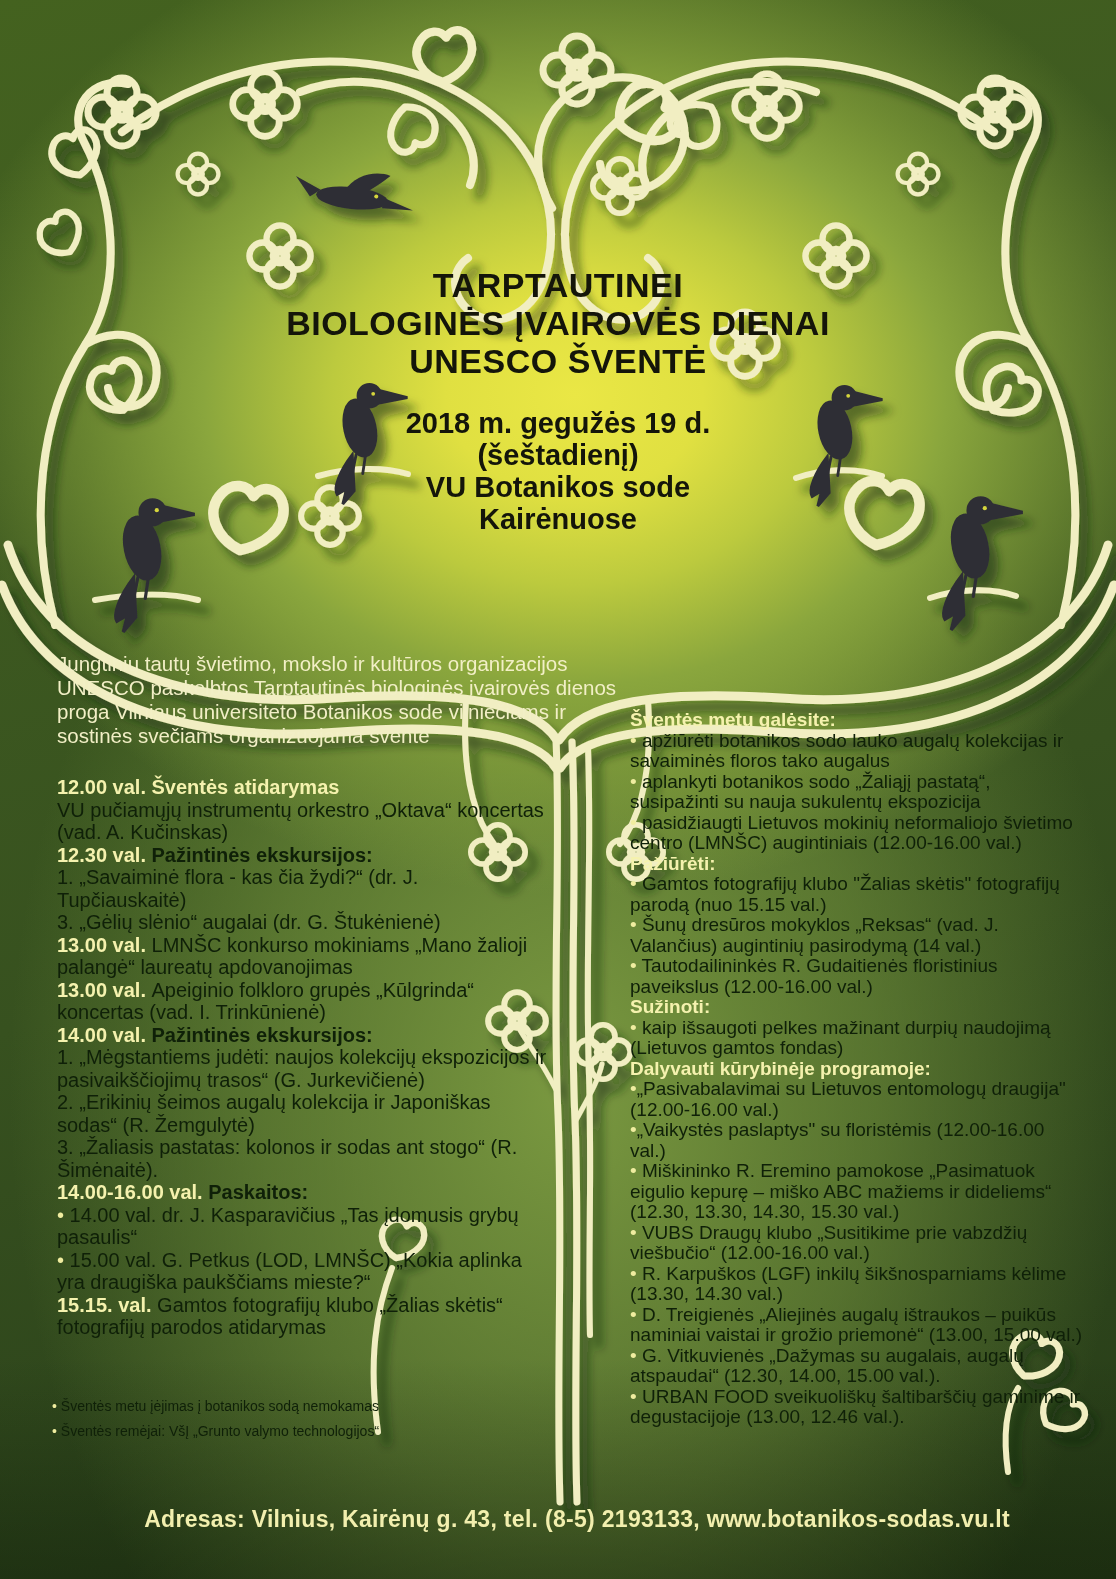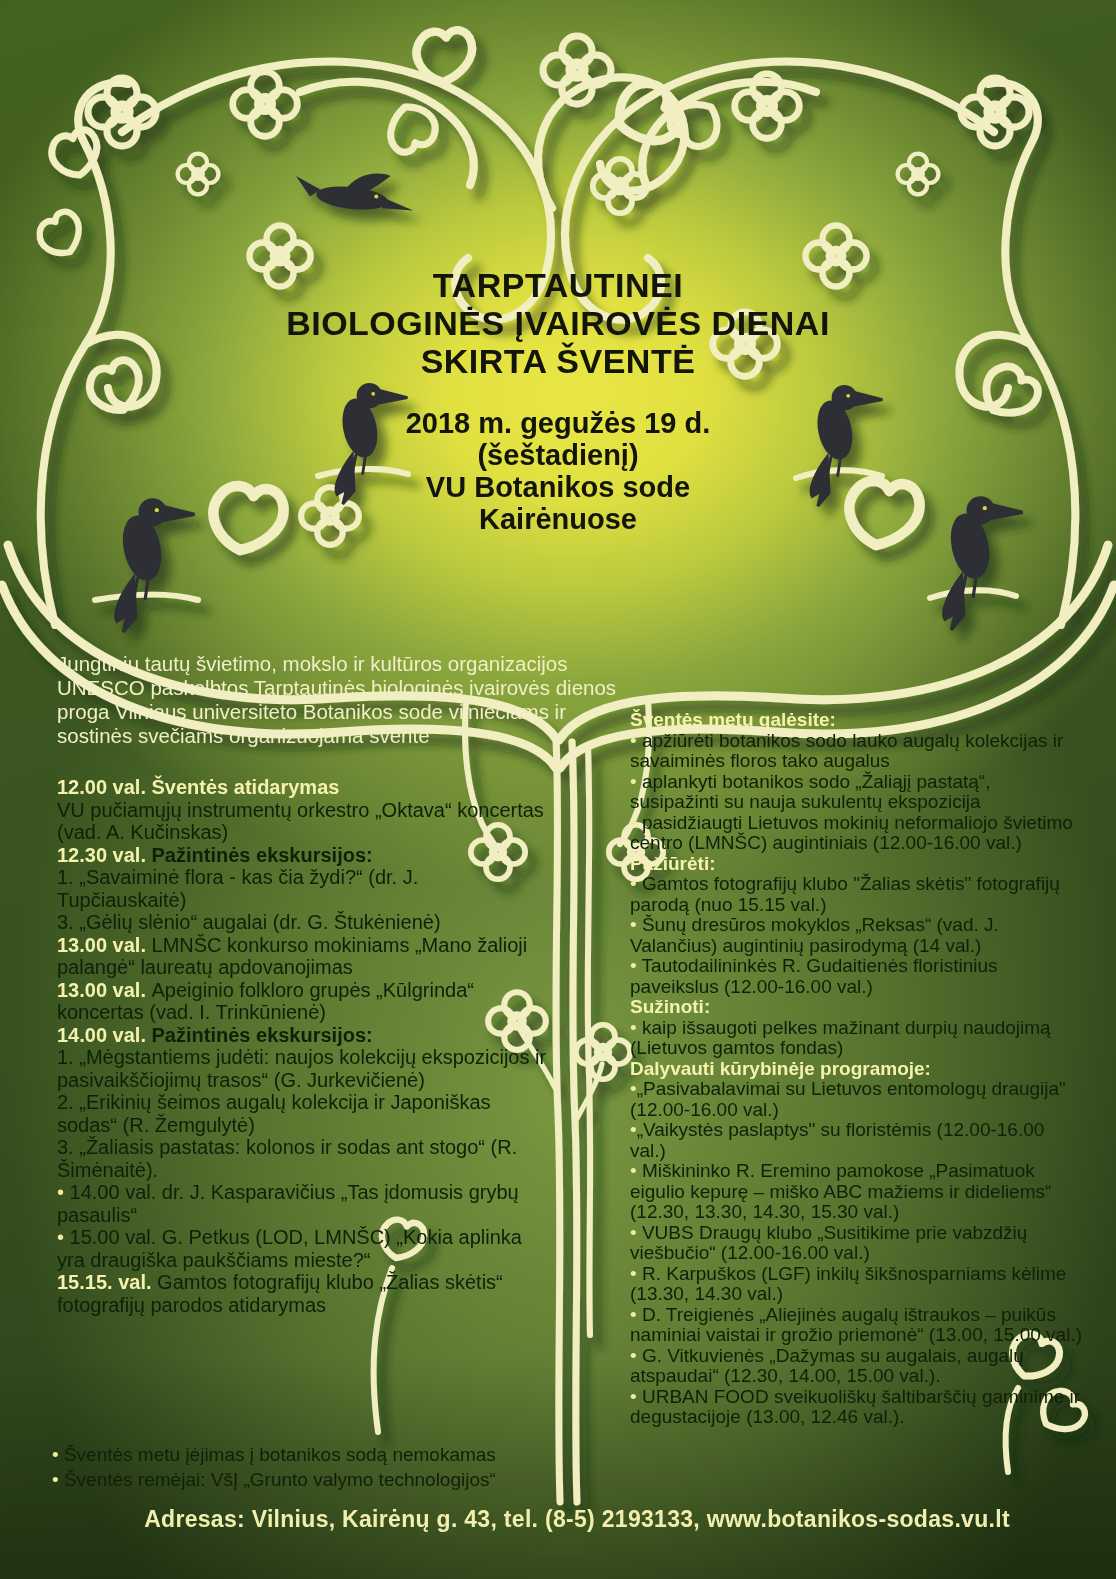--- a/index.html
+++ b/index.html
@@ -16,21 +16,21 @@
     background:linear-gradient(to bottom, rgba(0,0,0,0) 86%, rgba(10,22,5,0.38) 100%);
   }
   .deco{position:absolute;inset:0;z-index:1;}
   .txt{position:absolute;z-index:2;}
   .title{left:0;top:266px;width:100%;text-align:center;color:#14150a;}
   .title .main{font-size:34px;font-weight:700;line-height:38px;letter-spacing:.5px;}
   .title .date{font-size:29px;font-weight:700;line-height:32px;margin-top:27px;}
   .intro{left:57px;top:652px;width:560px;color:#f2efc6;font-size:20.5px;line-height:24px;}
   .prog-left{left:57px;top:776px;width:492px;font-size:20px;line-height:22.5px;color:#0f2008;}
   .prog-left p,.prog-right p,.notes p{margin:0;}
-  .notes{left:52px;top:1442px;width:540px;font-size:19px;line-height:25px;color:#0f2008;}
+  .notes{left:52px;top:1394px;width:540px;font-size:14px;line-height:25px;color:#0f2008;}
   .prog-right{left:630px;top:710px;width:452px;font-size:19px;line-height:20.5px;color:#0f2008;}
   .cb{color:#f5f2ae;font-weight:700;}
   .db{font-weight:700;color:#0f2008;}
   .dot{color:#f0eda0;}
   .footer{left:0;top:1506px;width:100%;text-align:center;color:#f2efae;font-weight:700;font-size:23px;letter-spacing:.3px;padding-left:19px;}
 </style>
 </head>
 <body>
 
 <div class="poster">
@@ -141,21 +141,21 @@
         <use href="#bird" transform="translate(358,466) scale(0.95)"></use>
         <use href="#bird" transform="translate(833,468) scale(0.95)"></use>
         <use href="#bird" transform="translate(968,588) scale(1.05)"></use>
       </g>
     </g>
   </svg>
 
   <div class="txt title">
     <div class="main">TARPTAUTINEI</div>
     <div class="main">BIOLOGINĖS ĮVAIROVĖS DIENAI</div>
-    <div class="main">SKIRTA ŠVENTĖ</div>
+    <div class="main">UNESCO ŠVENTĖ</div>
     <div class="date">
       <div>2018 m. gegužės 19 d.</div>
       <div>(šeštadienį)</div>
       <div>VU Botanikos sode</div>
       <div>Kairėnuose</div>
     </div>
   </div>
 
   <div class="txt intro">Jungtinių tautų švietimo, mokslo ir kultūros organizacijos UNESCO paskelbtos Tarptautinės biologinės įvairovės dienos proga Vilniaus universiteto Botanikos sode vilniečiams ir sostinės svečiams organizuojama šventė</div>
 
@@ -164,20 +164,21 @@
       <p><span>VU pučiamųjų instrumentų orkestro „Oktava“ koncertas (vad. A. Kučinskas)</span></p>
       <p><span class="cb">12.30 val. </span><span class="db">Pažintinės ekskursijos:</span></p>
       <p><span>1. „Savaiminė flora - kas čia žydi?“ (dr. J. Tupčiauskaitė)</span></p>
       <p><span>3. „Gėlių slėnio“ augalai (dr. G. Štukėnienė)</span></p>
       <p><span class="cb">13.00 val. </span><span>LMNŠC konkurso mokiniams „Mano žalioji palangė“ laureatų apdovanojimas</span></p>
       <p><span class="cb">13.00 val. </span><span>Apeiginio folkloro grupės „Kūlgrinda“ koncertas (vad. I. Trinkūnienė)</span></p>
       <p><span class="cb">14.00 val. </span><span class="db">Pažintinės ekskursijos:</span></p>
       <p><span>1. „Mėgstantiems judėti: naujos kolekcijų ekspozicijos ir pasivaikščiojimų trasos“ (G. Jurkevičienė)</span></p>
       <p><span>2. „Erikinių šeimos augalų kolekcija  ir Japoniškas sodas“ (R. Žemgulytė)</span></p>
       <p><span>3. „Žaliasis pastatas: kolonos ir sodas ant stogo“ (R. Šimėnaitė).</span></p>
+      <p><span class="cb">14.00-16.00 val. </span><span class="db">Paskaitos:</span></p>
       <p><span class="dot">• </span><span>14.00 val. dr. J. Kasparavičius „Tas įdomusis grybų pasaulis“</span></p>
       <p><span class="dot">• </span><span>15.00 val. G. Petkus (LOD, LMNŠC) „Kokia aplinka yra draugiška paukščiams mieste?“</span></p>
       <p><span class="cb">15.15. val. </span><span>Gamtos fotografijų klubo „Žalias skėtis“ fotografijų parodos atidarymas</span></p>
     </div>
 
   <div class="txt notes">
       <p><span class="dot">• </span><span>Šventės metu įėjimas į botanikos sodą nemokamas</span></p>
       <p><span class="dot">• </span><span>Šventės remėjai: VšĮ „Grunto valymo technologijos“</span></p>
     </div>
 

